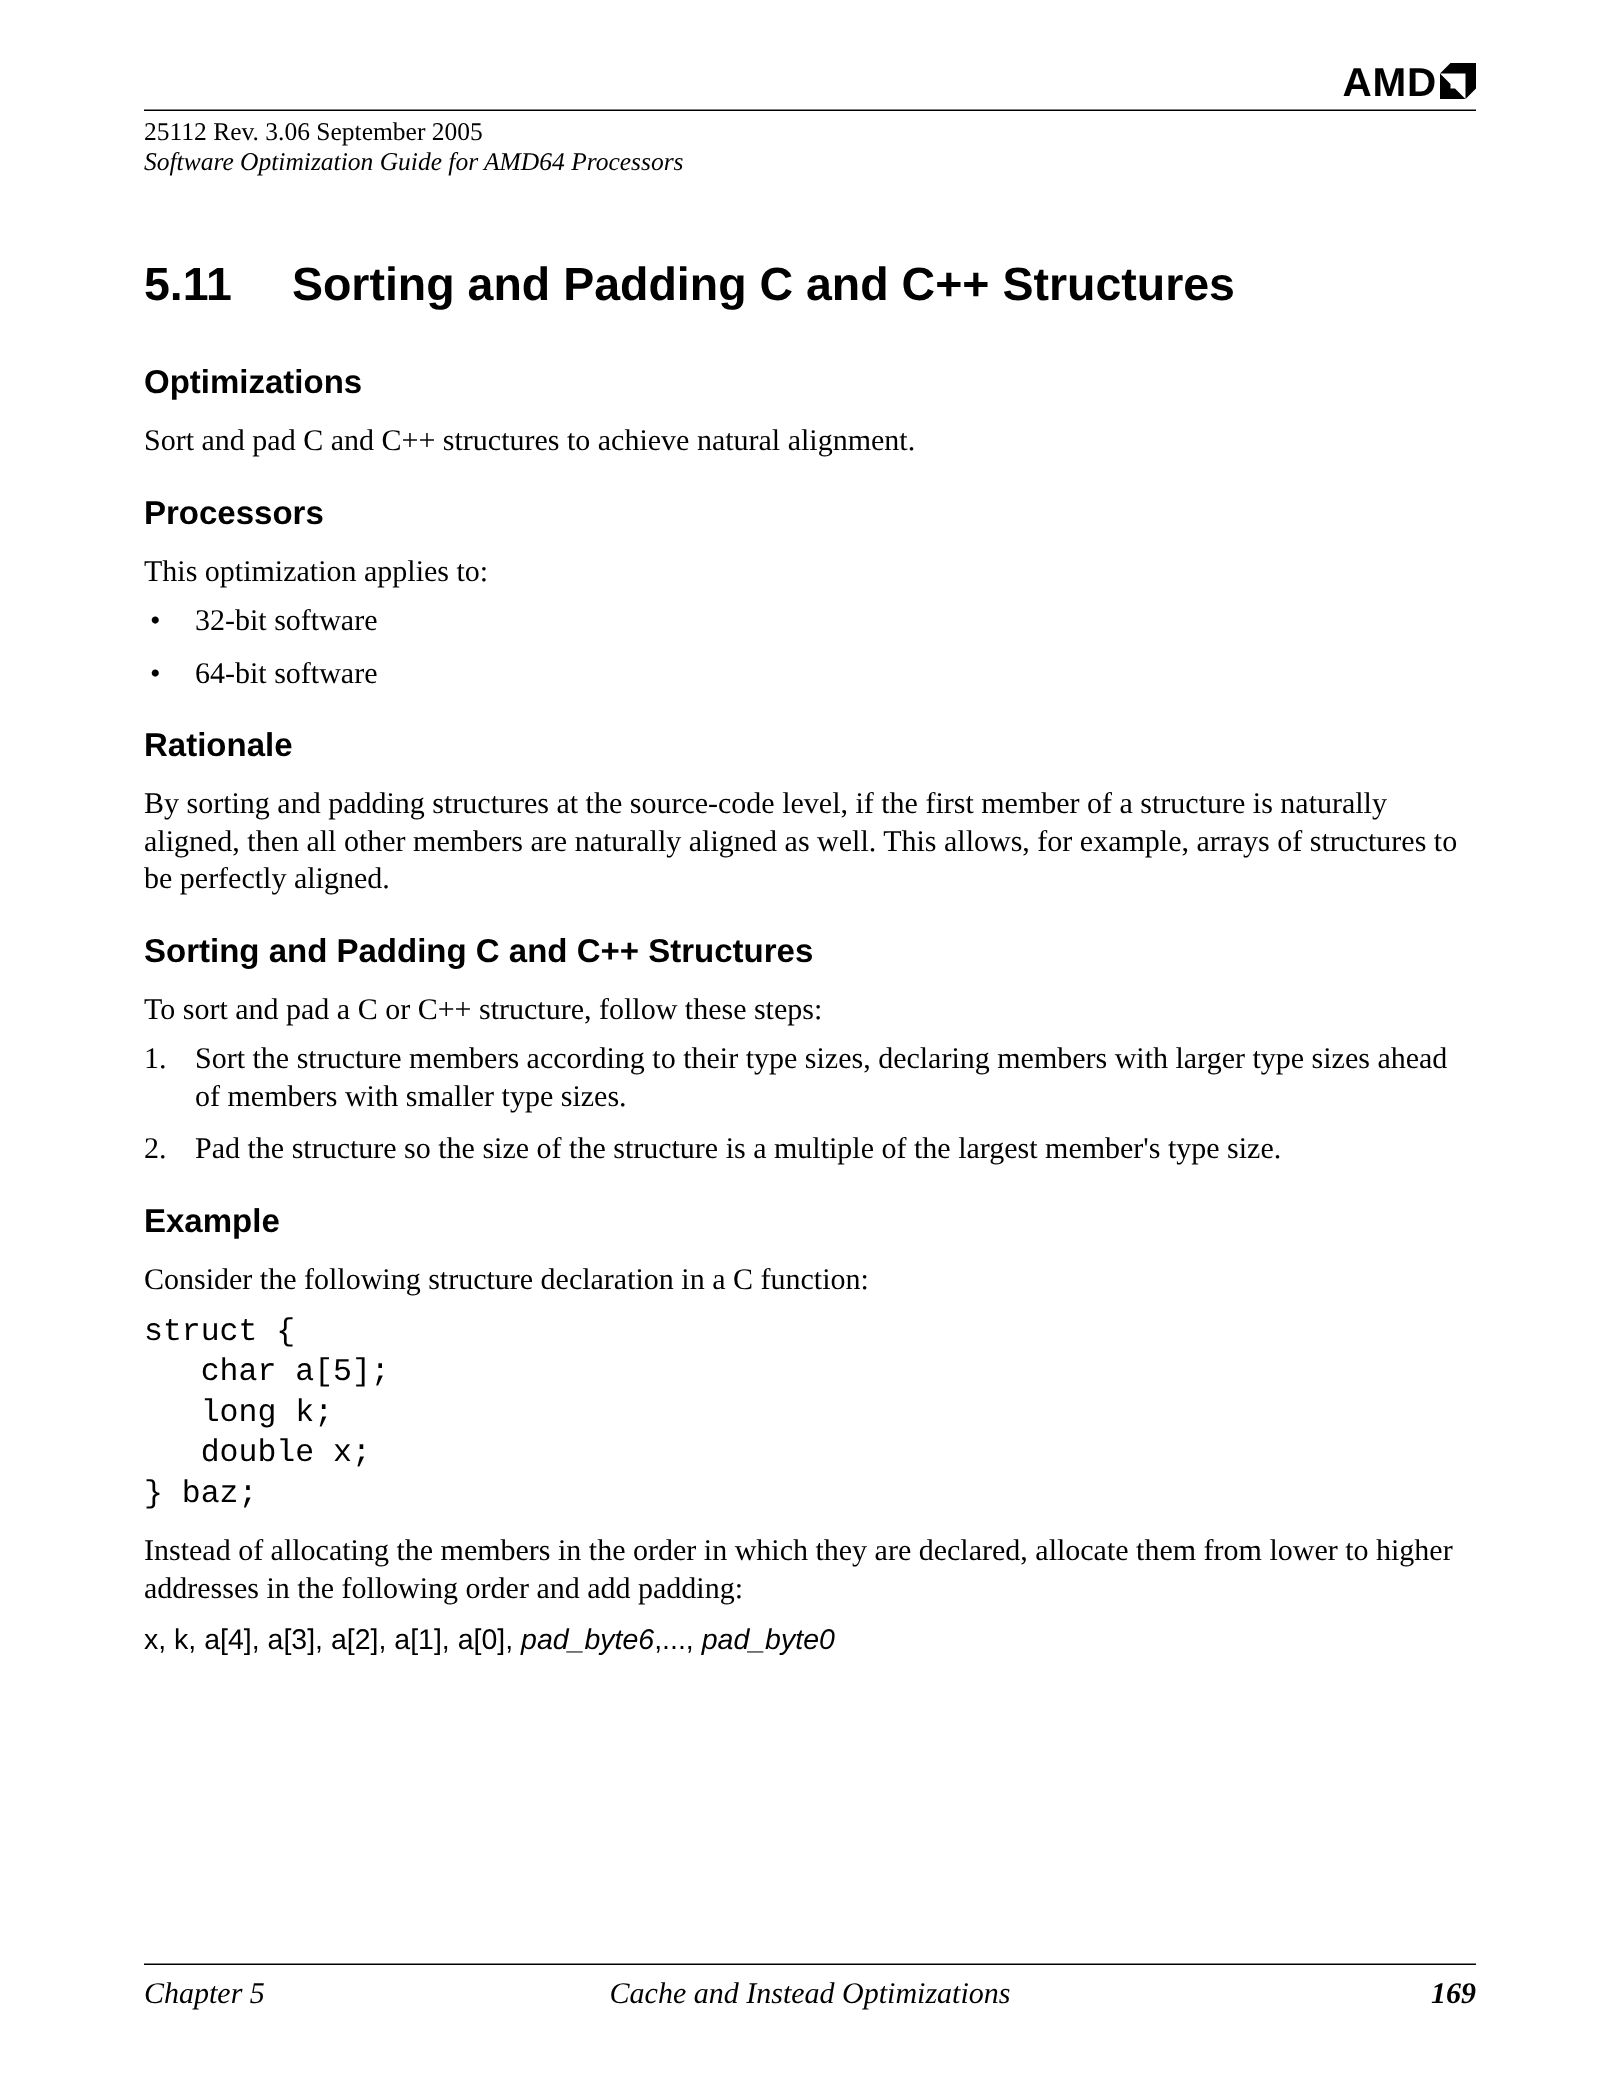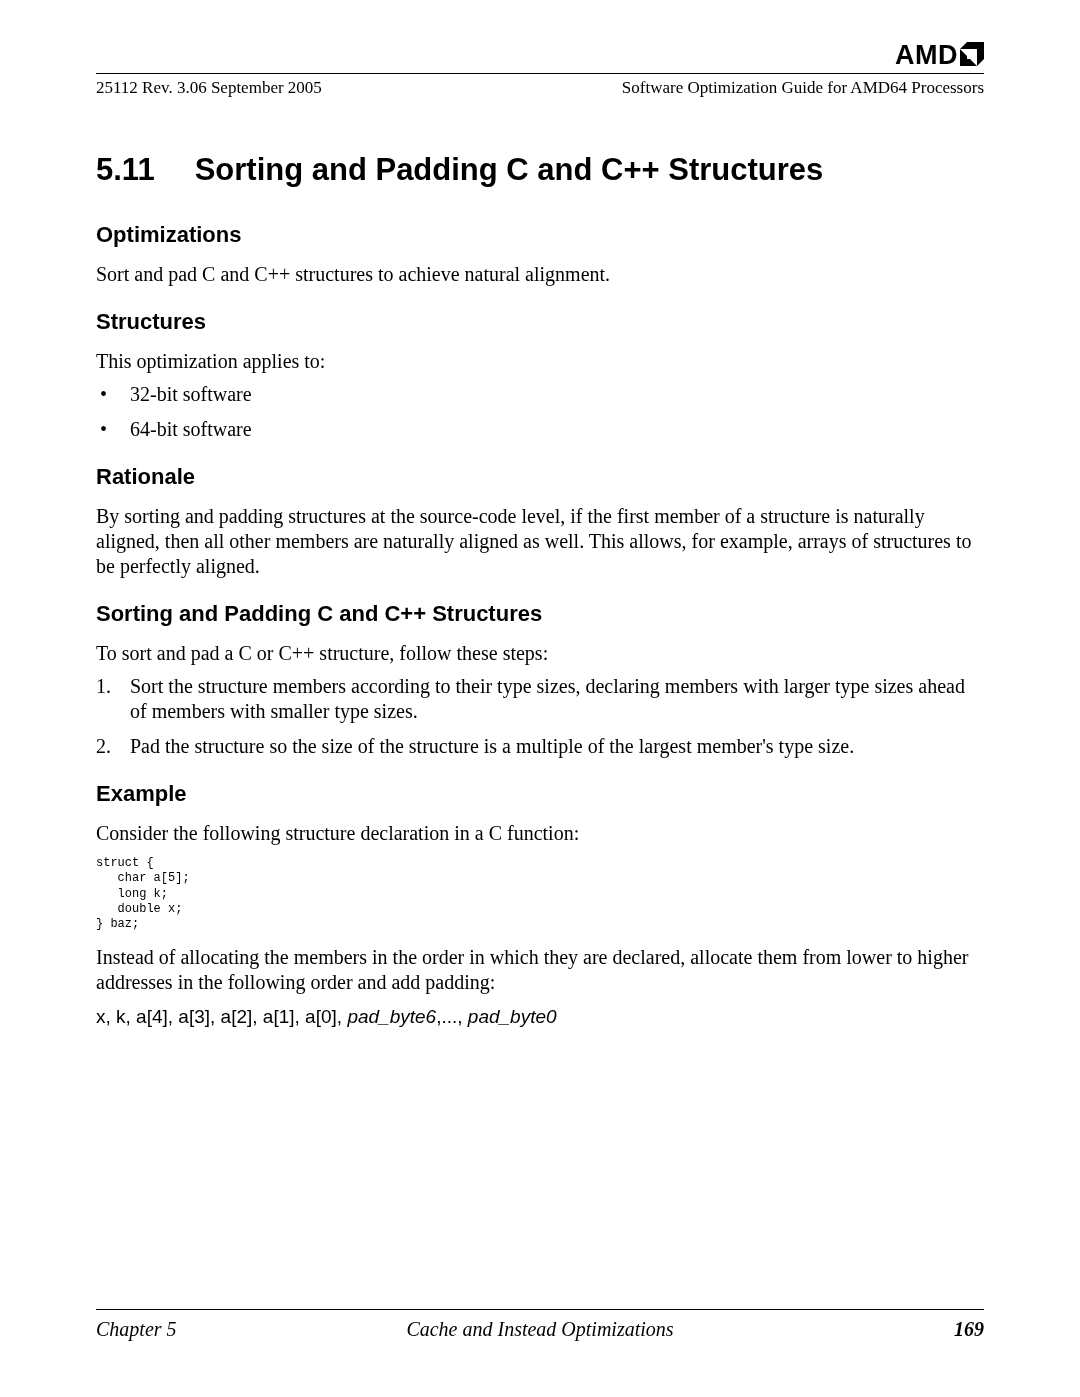--- a/index.html
+++ b/index.html
@@ -41,23 +41,24 @@
     border: none;
     border-top: 1.5px solid #000;
     margin-top: 2px;
     margin-bottom: 4px;
   }
   .header-row {
     display: flex;
     justify-content: space-between;
     font-size: 17px;
     margin-bottom: 54px;
+    flex-direction: column;
   }
   .header-left { }
-  .header-right { }
+  .header-right { font-style: italic; }
   .h1 {
     font-family: Arial, Helvetica, sans-serif;
     font-weight: 700;
     font-size: 31px;
     margin-bottom: 34px;
   }
   .h1-number {
     display: inline-block;
     margin-right: 40px;
   }
@@ -105,21 +106,21 @@
     margin-bottom: 10px;
   }
   ol.steps li::before {
     content: counter(step) ".";
     position: absolute;
     left: 0;
     top: 0;
   }
   pre.code {
     font-family: "Courier New", Courier, monospace;
-    font-size: 12px;
+    font-size: 21px;
     line-height: 1.28;
     white-space: pre;
     margin-top: 10px;
     margin-bottom: 12px;
   }
   .mixed-code {
     font-family: Liberation Sans, sans-serif;
     font-size: 19px;
     line-height: 1.28;
     margin-top: 10px;
@@ -173,21 +174,21 @@
     <div class="header-right">Software Optimization Guide for AMD64 Processors</div>
   </div>
 
   <div class="h1">
     <span class="h1-number">5.11</span><span>Sorting and Padding C and C++ Structures</span>
   </div>
 
   <div class="h2">Optimizations</div>
   <p class="body-p">Sort and pad C and C++ structures to achieve natural alignment.</p>
 
-  <div class="h2">Structures</div>
+  <div class="h2">Processors</div>
   <p class="body-p">This optimization applies to:</p>
   <ul class="bullets">
     <li>32-bit software</li>
     <li>64-bit software</li>
   </ul>
 
   <div class="h2">Rationale</div>
   <p class="body-p">By sorting and padding structures at the source-code level, if the first member of a structure is naturally aligned, then all other members are naturally aligned as well. This allows, for example, arrays of structures to be perfectly aligned.</p>
 
   <div class="h2">Sorting and Padding C and C++ Structures</div>

